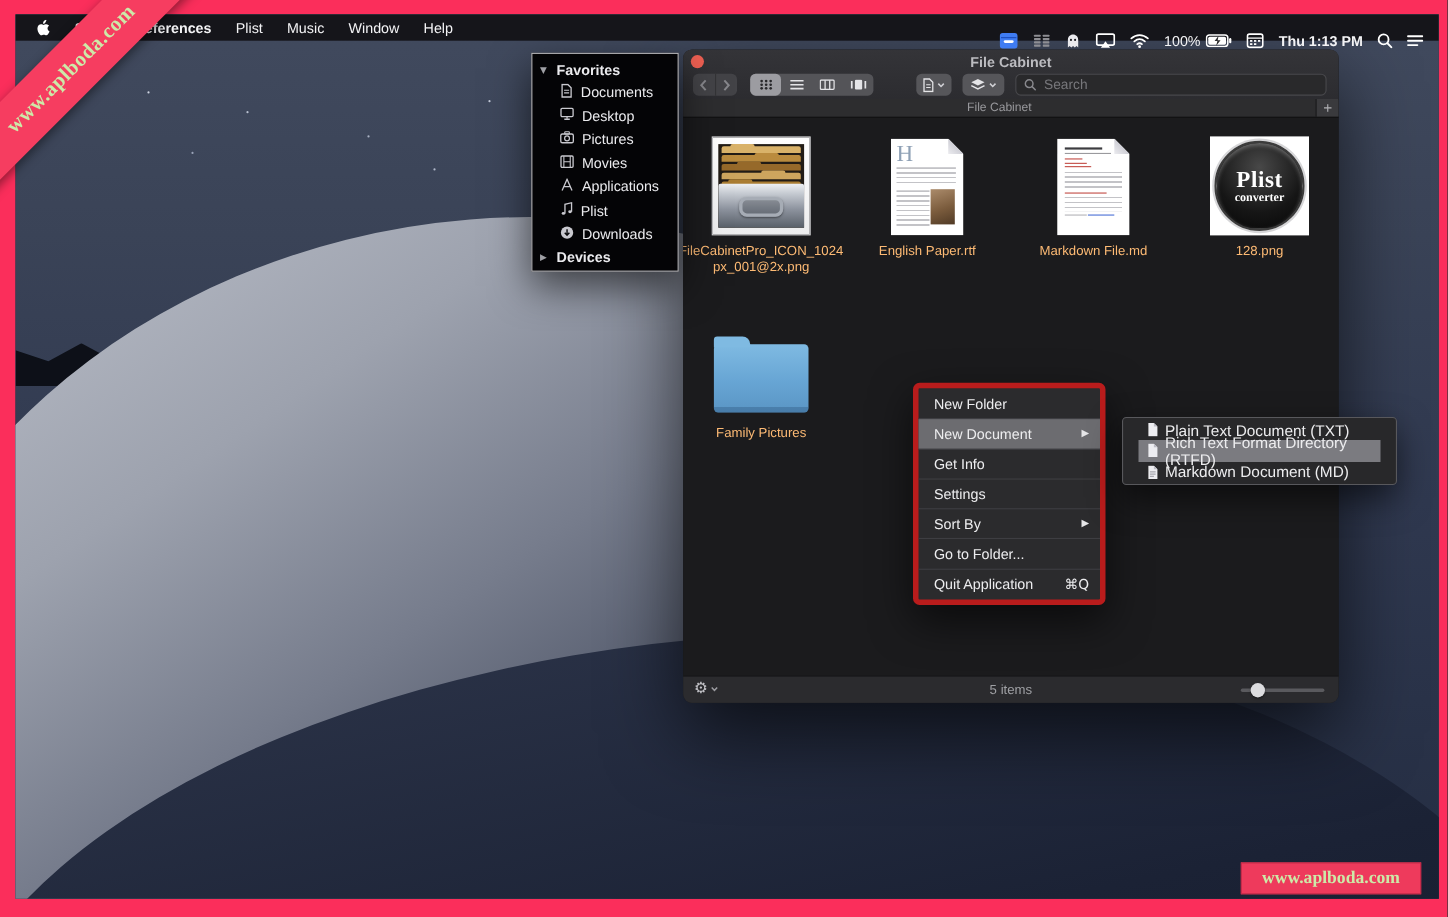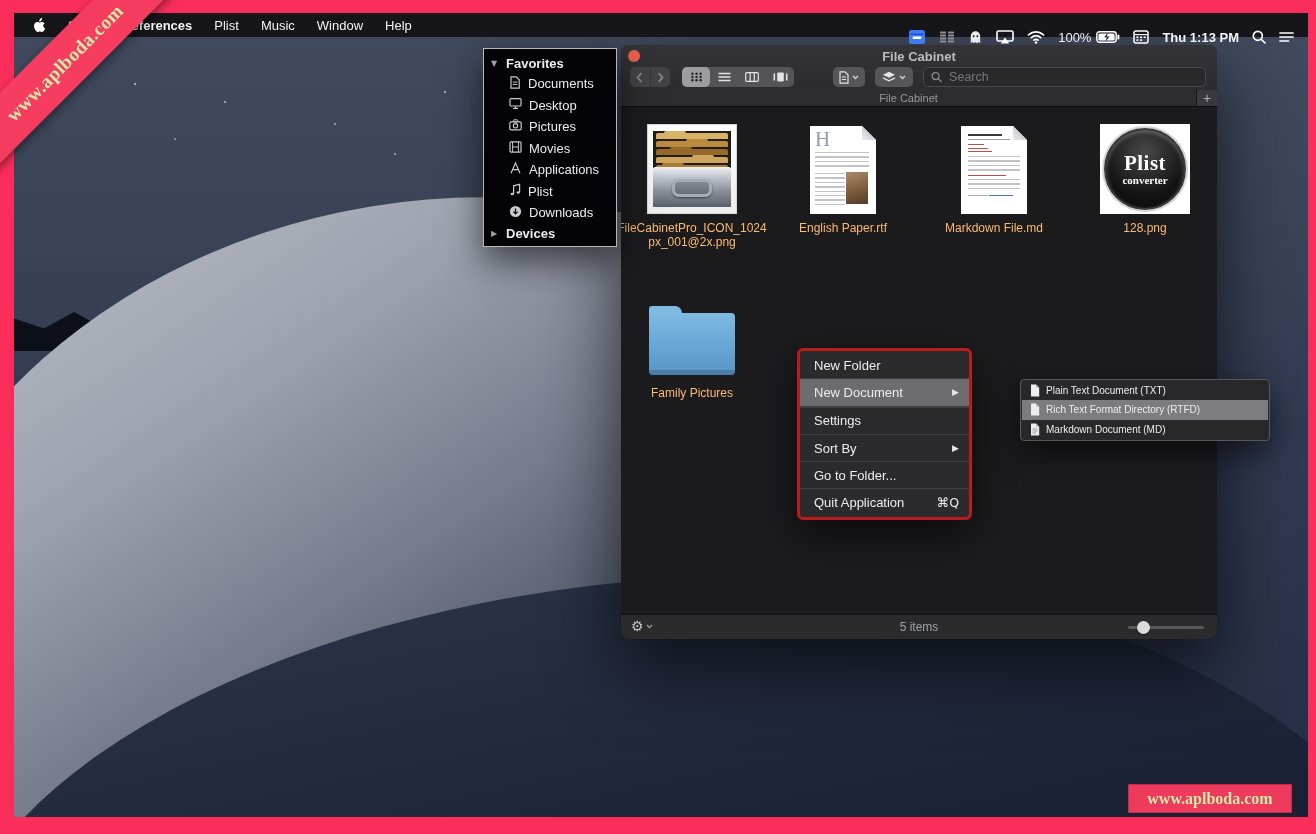--- a/index.html
+++ b/index.html
@@ -109,31 +109,31 @@
   
   .statusbar{position:absolute;bottom:0;left:0;right:0;height:24px;background:#2b2b2e;border-top:1px solid #111113;
              color:#9fa0a4;font-size:12px;}
   .gear{position:absolute;left:10px;top:3px;display:flex;align-items:center;gap:2px;color:#c3c3c8;
         font-family:"DejaVu Sans",sans-serif;font-size:14px;}
   .status-text{position:absolute;left:0;right:0;top:5px;text-align:center;}
   .slider{position:absolute;right:13px;top:11px;width:76px;height:3px;background:#5a5a5e;border-radius:2px;}
   .knob{position:absolute;left:9px;top:-5px;width:13px;height:13px;border-radius:50%;background:#dcdcdf;box-shadow:0 1px 2px rgba(0,0,0,.5);}
 
   
-  .ctx{position:absolute;left:783px;top:335px;width:175px;background:#2b2b2d;border:3px solid #b91c1c;border-radius:6px;
+  .ctx{position:absolute;left:816px;top:335px;width:175px;background:#2b2b2d;border:5px solid #b91c1c;border-radius:6px;
        z-index:30;box-shadow:0 14px 38px rgba(0,0,0,.6);padding:1px 0;font-size:13px;color:#ededef;box-sizing:border-box;}
   .ctx-item{height:26.3px;display:flex;align-items:center;padding:0 10px 0 14px;}
   .ctx-item.hl{background:#6c6c70;}
   .ctx-sep{height:1px;background:#3e3e42;}
   .ctx-arrow{margin-left:auto;font-size:9px;font-family:"DejaVu Sans",sans-serif;color:#e6e6e8;}
   .ctx-short{margin-left:auto;font-family:"DejaVu Sans",sans-serif;font-size:12.5px;}
 
   
   .sub{position:absolute;left:1006px;top:366px;width:250px;background:#28282a;border:1px solid #58585c;border-radius:4px;
-       z-index:35;box-shadow:0 12px 30px rgba(0,0,0,.55);padding:1px 1px;font-size:10px;color:#ededef;box-sizing:border-box;}
+       z-index:35;box-shadow:0 12px 30px rgba(0,0,0,.55);padding:1px 14px;font-size:14px;color:#ededef;box-sizing:border-box;}
   .sub-item{height:19.3px;display:flex;align-items:center;gap:6px;padding:0 8px;}
   .sub-item.hl{background:#7b7b80;}
   .sub-item svg{flex:none;}
 
   
   .ribbon{position:absolute;left:-88px;top:38px;width:306px;height:50px;background:#f63d60;z-index:50;
           transform:rotate(-45deg);display:flex;align-items:center;justify-content:center;
           box-shadow:0 3px 10px rgba(0,0,0,.45);}
   .ribbon span,.wm-box span{font-family:"Liberation Serif",serif;font-weight:bold;color:#cdeaa8;}
   .ribbon span{font-size:19px;letter-spacing:.5px;}
@@ -510,20 +510,23 @@
     <div class="ctx">
       <div class="ctx-item">
           <span>New Folder</span>
         </div>
       <div class="ctx-sep"></div>
       <div class="ctx-item hl">
           <span>New Document</span>
           <span class="ctx-arrow">▶</span>
         </div>
       <div class="ctx-sep"></div>
+      <div class="ctx-item">
+          <span>Get Info</span>
+        </div>
       <div class="ctx-sep"></div>
       <div class="ctx-item">
           <span>Settings</span>
         </div>
       <div class="ctx-sep"></div>
       <div class="ctx-item">
           <span>Sort By</span>
           <span class="ctx-arrow">▶</span>
         </div>
       <div class="ctx-sep"></div>

